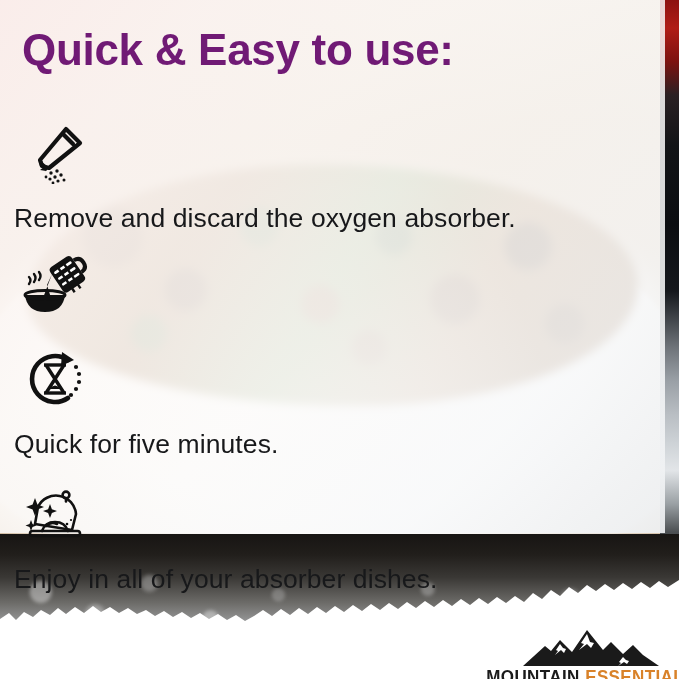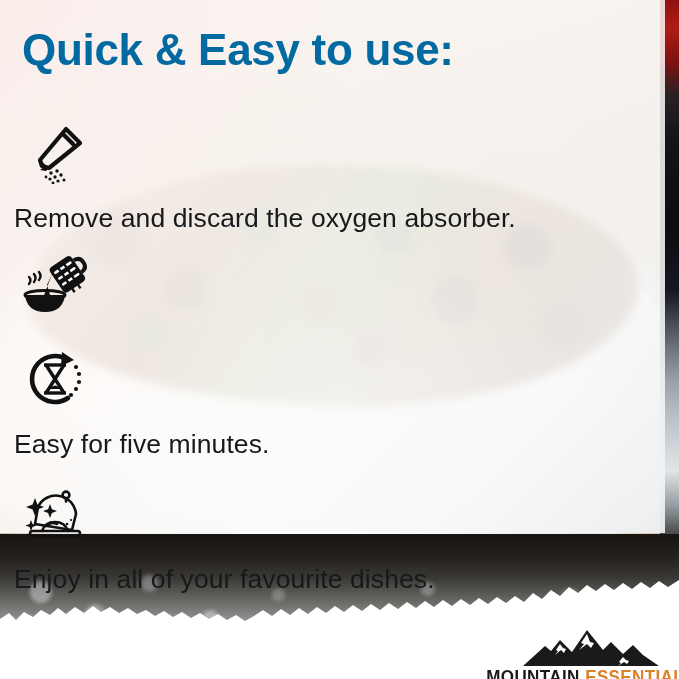--- a/index.html
+++ b/index.html
@@ -61,21 +61,21 @@
   .torn{position:absolute;left:0;bottom:0;width:679px;height:112px;}
   .torn svg{display:block;width:679px;height:112px;}
 
   
   .panel{position:absolute;left:0;top:0;width:665px;height:533px;
     background:linear-gradient(135deg,rgba(251,238,236,.97) 0%,rgba(252,245,243,.93) 18%,
       rgba(253,250,248,.88) 36%,rgba(252,251,250,.84) 55%,rgba(248,249,250,.87) 78%,
       rgba(238,240,242,.93) 100%);}
 
   .heading{position:absolute;left:22px;top:28px;font-size:44px;font-weight:bold;
-    color:#0369a1;letter-spacing:-.3px;line-height:1;white-space:nowrap;}
+    color:#701a75;letter-spacing:-.3px;line-height:1;white-space:nowrap;}
 
   .steps{position:absolute;left:14px;top:112px;width:640px;}
   .step{display:flex;align-items:flex-start;margin-bottom:6px;flex-direction:column;}
   .step .ic{width:82px;flex:0 0 82px;display:flex;align-items:center;justify-content:center;}
   .step .tx{flex:1;font-size:26.5px;line-height:1.72;color:#17181a;letter-spacing:.1px;
     padding-top:2px;}
 
   .s1 .ic{height:74px;}
   .s2 .ic{height:108px;padding-top:4px;align-items:flex-start;}
   .s3 .ic{height:74px;}
@@ -203,21 +203,21 @@
 
           <g fill="none" stroke="#111" stroke-width="3.4" stroke-linejoin="round">
             <path d="M20,17 h22"></path>
               <path d="M20,45 h22"></path>
             <path d="M22,17 L31,31 L22,45"></path>
               <path d="M40,17 L31,31 L40,45"></path>
           </g>
           <path d="M25,41 q6,-7 12,0 Z" fill="#111"></path>
         </svg>
       </div>
-      <div class="tx">Easy for five minutes.</div>
+      <div class="tx">Quick for five minutes.</div>
     </div>
 
     <div class="step s4">
       <div class="ic">
         <svg width="66" height="60" viewBox="0 0 66 60" aria-hidden="true">
           <g fill="none" stroke="#111" stroke-width="2.6" stroke-linejoin="round" stroke-linecap="round">
 
             <rect x="8" y="47" width="50" height="5" rx="2.5"></rect>
 
             <path d="M20,47 q3,-9 13,-9 q10,0 13,9"></path>
@@ -232,21 +232,21 @@
               <circle cx="49" cy="36" r="1.1"></circle>
           </g>
 
           <g fill="#111">
             <path d="M13,14 l2.4,6.4 L22,23 l-6.6,2.4 L13,32 l-2.4,-6.6 L4,23 l6.6,-2.6 Z"></path>
             <path d="M28,20 l1.9,5.2 L35,27 l-5.1,2 L28,34 l-1.9,-5 L21,27 l5.1,-1.8 Z"></path>
             <path d="M9,36 l1.5,4 L14.5,41.5 l-4,1.5 L9,47 l-1.5,-4 L3.5,41.5 l4,-1.5 Z"></path>
           </g>
         </svg>
       </div>
-      <div class="tx">Enjoy in all of your favourite dishes.</div>
+      <div class="tx">Enjoy in all of your absorber dishes.</div>
     </div>
 
   </div>
 
   <div class="logo">
     <svg class="peaks" viewBox="0 0 152 38" aria-hidden="true">
       <path fill="#1a1a1a" d="M8,38 L30,18 L36,23 L45,12 L57,24 L72,2 L88,22 L96,14 L108,26
         L118,17 L128,27 L144,38 Z"></path>
       <path fill="#ffffff" d="M72,6 L66,15 L69,16 L64,22 L72,16 L76,20 L79,15 L75,14 Z"></path>
       <path fill="#ffffff" d="M45,16 L41,22 L43,23 L40,27 L46,22 L49,25 L51,21 L48,20 Z"></path>

